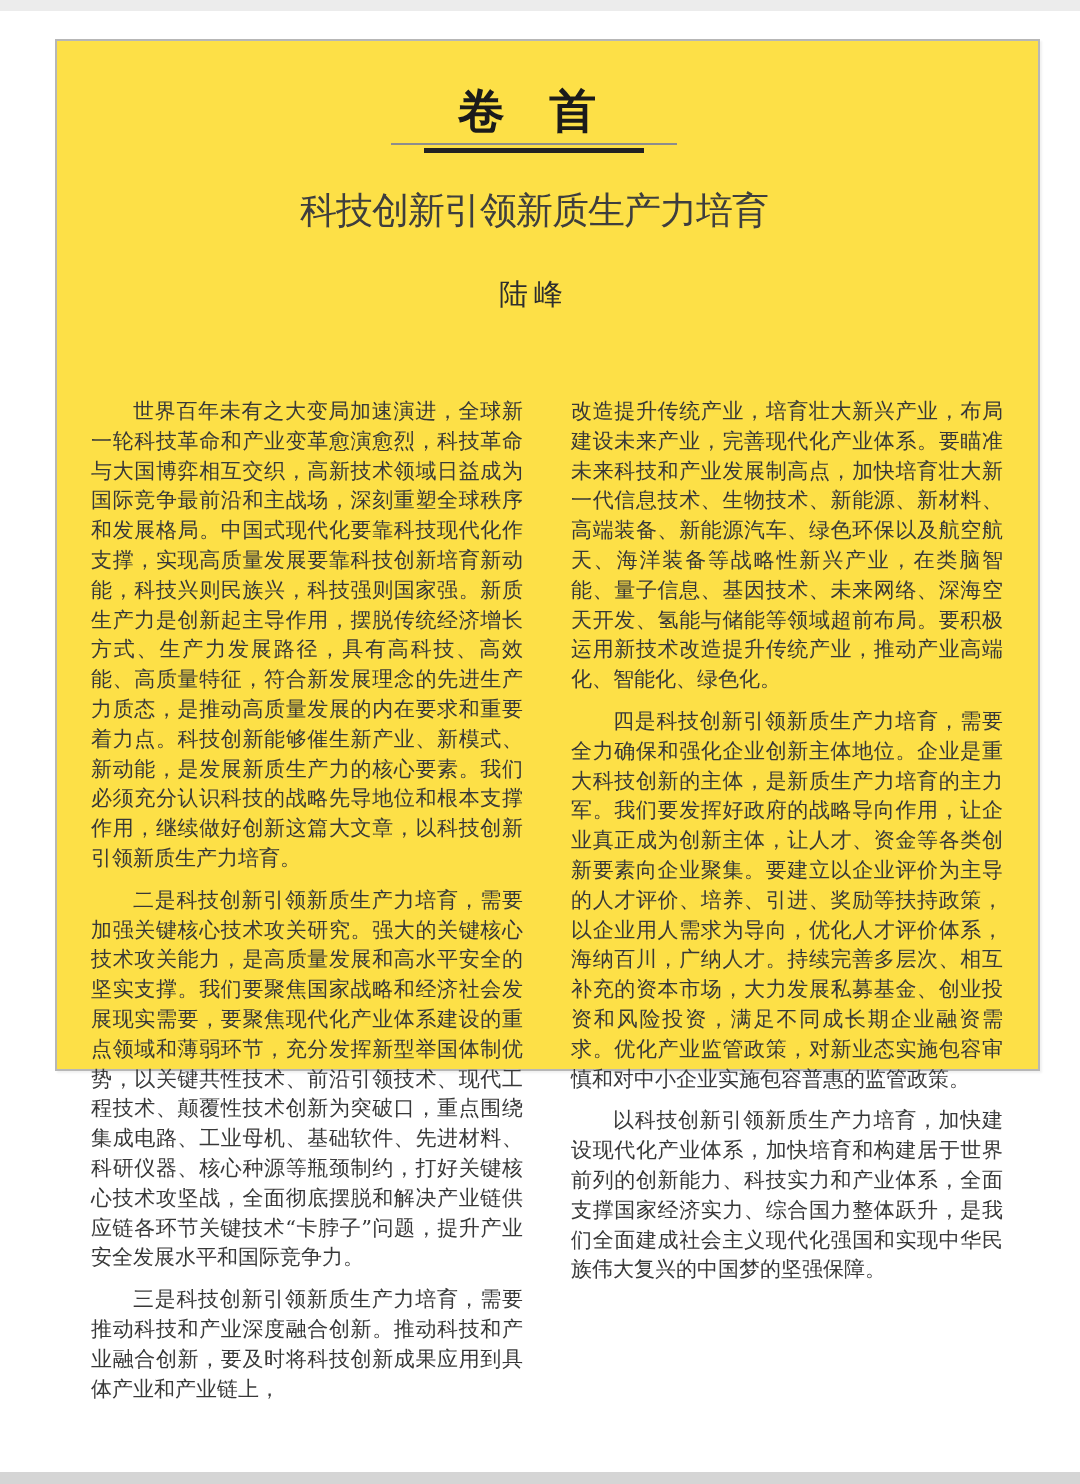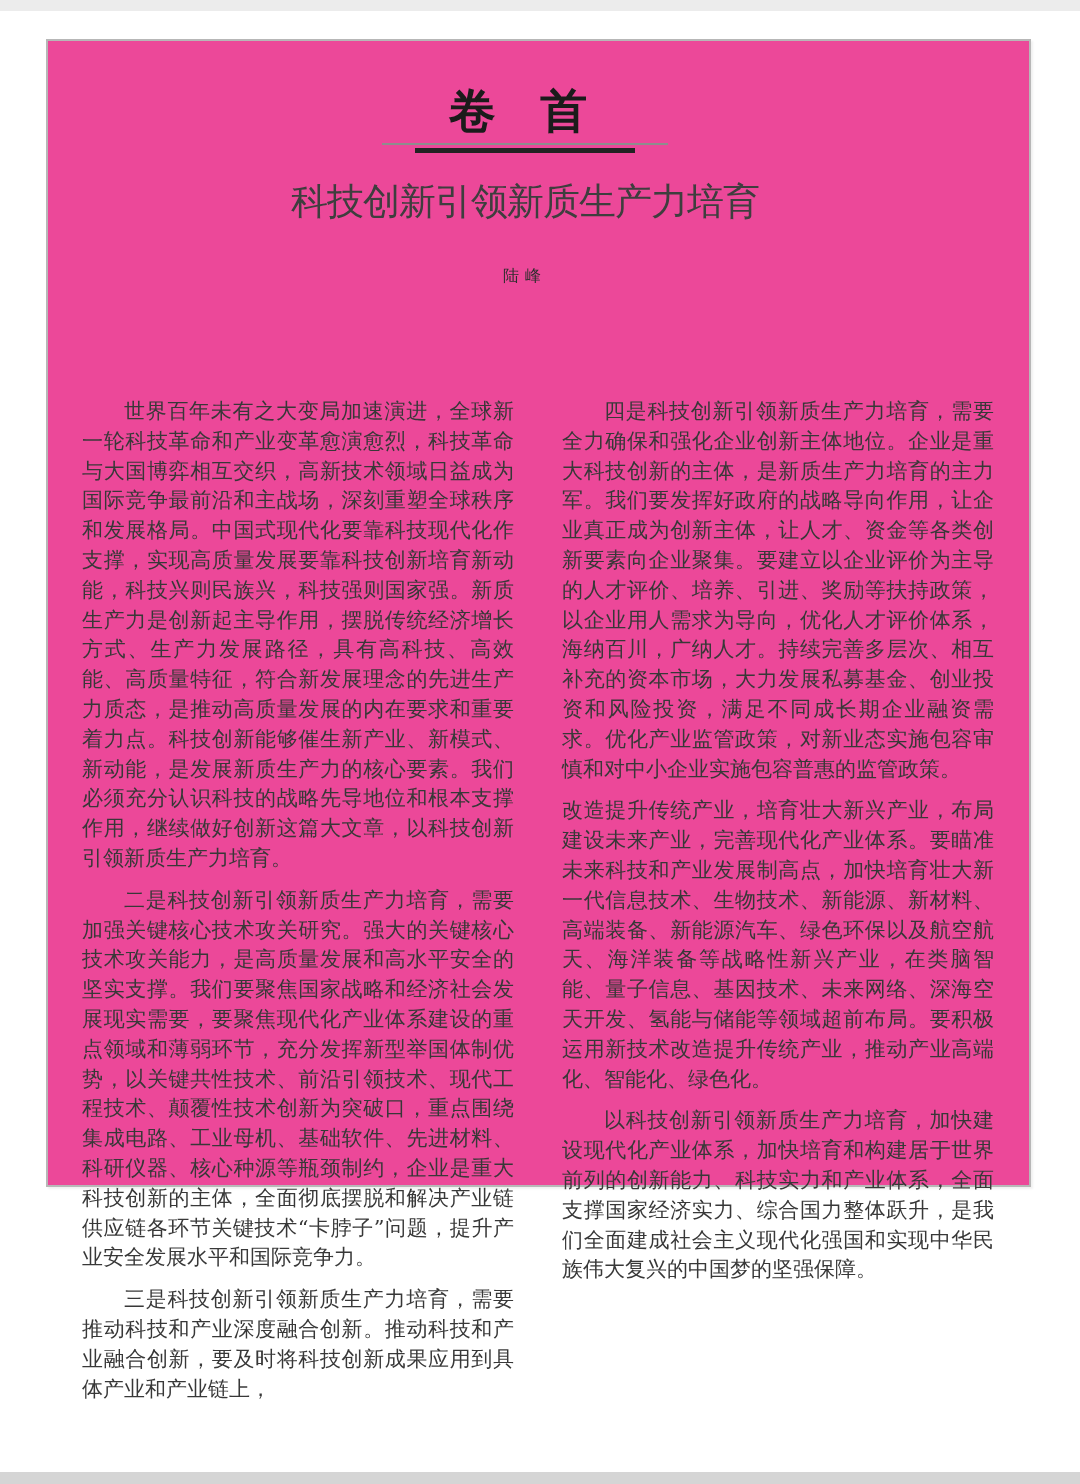--- a/index.html
+++ b/index.html
@@ -16,24 +16,24 @@
     width: 1080px; height: 11px;
     background: #ececec;
   }
   .strip-bottom {
     position: absolute; left: 0; top: 1472px;
     width: 1080px; height: 12px;
     background: #d5d5d5;
   }
   .page-frame {
     position: absolute;
-    left: 46px; top: 39px;
-    width: 985px; height: 1148px;
+    left: 55px; top: 39px;
+    width: 985px; height: 1032px;
     border: 2px solid #b7b7b7;
-    background: #ec4899;
+    background: #fde047;
     box-shadow: 2px 2px 2px rgba(0,0,0,0.06);
     box-sizing: border-box;
   }
   .masthead {
     position: absolute;
     left: 0; top: 0; width: 954px;
     text-align: center;
   }
   .section-label {
     margin-top: 44px;
@@ -47,31 +47,31 @@
     width: 286px; height: 2px;
     background: #8d8d8d;
     margin: 6px auto 0 auto;
   }
   .rule-thick {
     width: 220px; height: 5px;
     background: #222222;
     margin: 3px auto 0 auto;
   }
   .article-title {
-    margin: 27px 0 0 0;
+    margin: 36px 0 0 0;
     font-family: "DejaVu Sans", "Liberation Sans", sans-serif;
     font-weight: 400;
     font-size: 37px;
     letter-spacing: -1px;
     color: #3e3e3e;
     line-height: 1.2;
   }
   .article-author {
     margin-top: 42px;
-    font-size: 16px;
+    font-size: 29px;
     letter-spacing: 6px;
     color: #2e2e2e;
   }
   .columns {
     position: absolute;
     left: 22px; top: 344px;
     width: 936px;
     display: flex;
     gap: 24px;
   }
@@ -98,24 +98,24 @@
       <div class="section-label">卷 首</div>
       <div class="rule-thin"></div>
       <div class="rule-thick"></div>
       <h1 class="article-title">科技创新引领新质生产力培育</h1>
       <div class="article-author">陆峰</div>
     </div>
 
     <div class="columns">
       <div class="col">
         <p class="para">世界百年未有之大变局加速演进，全球新一轮科技革命和产业变革愈演愈烈，科技革命与大国博弈相互交织，高新技术领域日益成为国际竞争最前沿和主战场，深刻重塑全球秩序和发展格局。中国式现代化要靠科技现代化作支撑，实现高质量发展要靠科技创新培育新动能，科技兴则民族兴，科技强则国家强。新质生产力是创新起主导作用，摆脱传统经济增长方式、生产力发展路径，具有高科技、高效能、高质量特征，符合新发展理念的先进生产力质态，是推动高质量发展的内在要求和重要着力点。科技创新能够催生新产业、新模式、新动能，是发展新质生产力的核心要素。我们必须充分认识科技的战略先导地位和根本支撑作用，继续做好创新这篇大文章，以科技创新引领新质生产力培育。</p>
-        <p class="para">二是科技创新引领新质生产力培育，需要加强关键核心技术攻关研究。强大的关键核心技术攻关能力，是高质量发展和高水平安全的坚实支撑。我们要聚焦国家战略和经济社会发展现实需要，要聚焦现代化产业体系建设的重点领域和薄弱环节，充分发挥新型举国体制优势，以关键共性技术、前沿引领技术、现代工程技术、颠覆性技术创新为突破口，重点围绕集成电路、工业母机、基础软件、先进材料、科研仪器、核心种源等瓶颈制约，企业是重大科技创新的主体，全面彻底摆脱和解决产业链供应链各环节关键技术“卡脖子”问题，提升产业安全发展水平和国际竞争力。</p>
+        <p class="para">二是科技创新引领新质生产力培育，需要加强关键核心技术攻关研究。强大的关键核心技术攻关能力，是高质量发展和高水平安全的坚实支撑。我们要聚焦国家战略和经济社会发展现实需要，要聚焦现代化产业体系建设的重点领域和薄弱环节，充分发挥新型举国体制优势，以关键共性技术、前沿引领技术、现代工程技术、颠覆性技术创新为突破口，重点围绕集成电路、工业母机、基础软件、先进材料、科研仪器、核心种源等瓶颈制约，打好关键核心技术攻坚战，全面彻底摆脱和解决产业链供应链各环节关键技术“卡脖子”问题，提升产业安全发展水平和国际竞争力。</p>
         <p class="para">三是科技创新引领新质生产力培育，需要推动科技和产业深度融合创新。推动科技和产业融合创新，要及时将科技创新成果应用到具体产业和产业链上，</p>
       </div>
       <div class="col">
+        <p class="para no-indent">改造提升传统产业，培育壮大新兴产业，布局建设未来产业，完善现代化产业体系。要瞄准未来科技和产业发展制高点，加快培育壮大新一代信息技术、生物技术、新能源、新材料、高端装备、新能源汽车、绿色环保以及航空航天、海洋装备等战略性新兴产业，在类脑智能、量子信息、基因技术、未来网络、深海空天开发、氢能与储能等领域超前布局。要积极运用新技术改造提升传统产业，推动产业高端化、智能化、绿色化。</p>
         <p class="para">四是科技创新引领新质生产力培育，需要全力确保和强化企业创新主体地位。企业是重大科技创新的主体，是新质生产力培育的主力军。我们要发挥好政府的战略导向作用，让企业真正成为创新主体，让人才、资金等各类创新要素向企业聚集。要建立以企业评价为主导的人才评价、培养、引进、奖励等扶持政策，以企业用人需求为导向，优化人才评价体系，海纳百川，广纳人才。持续完善多层次、相互补充的资本市场，大力发展私募基金、创业投资和风险投资，满足不同成长期企业融资需求。优化产业监管政策，对新业态实施包容审慎和对中小企业实施包容普惠的监管政策。</p>
-        <p class="para no-indent">改造提升传统产业，培育壮大新兴产业，布局建设未来产业，完善现代化产业体系。要瞄准未来科技和产业发展制高点，加快培育壮大新一代信息技术、生物技术、新能源、新材料、高端装备、新能源汽车、绿色环保以及航空航天、海洋装备等战略性新兴产业，在类脑智能、量子信息、基因技术、未来网络、深海空天开发、氢能与储能等领域超前布局。要积极运用新技术改造提升传统产业，推动产业高端化、智能化、绿色化。</p>
         <p class="para">以科技创新引领新质生产力培育，加快建设现代化产业体系，加快培育和构建居于世界前列的创新能力、科技实力和产业体系，全面支撑国家经济实力、综合国力整体跃升，是我们全面建成社会主义现代化强国和实现中华民族伟大复兴的中国梦的坚强保障。</p>
 
       </div>
     </div>
   </div>
 </div>
 
 </body></html>

